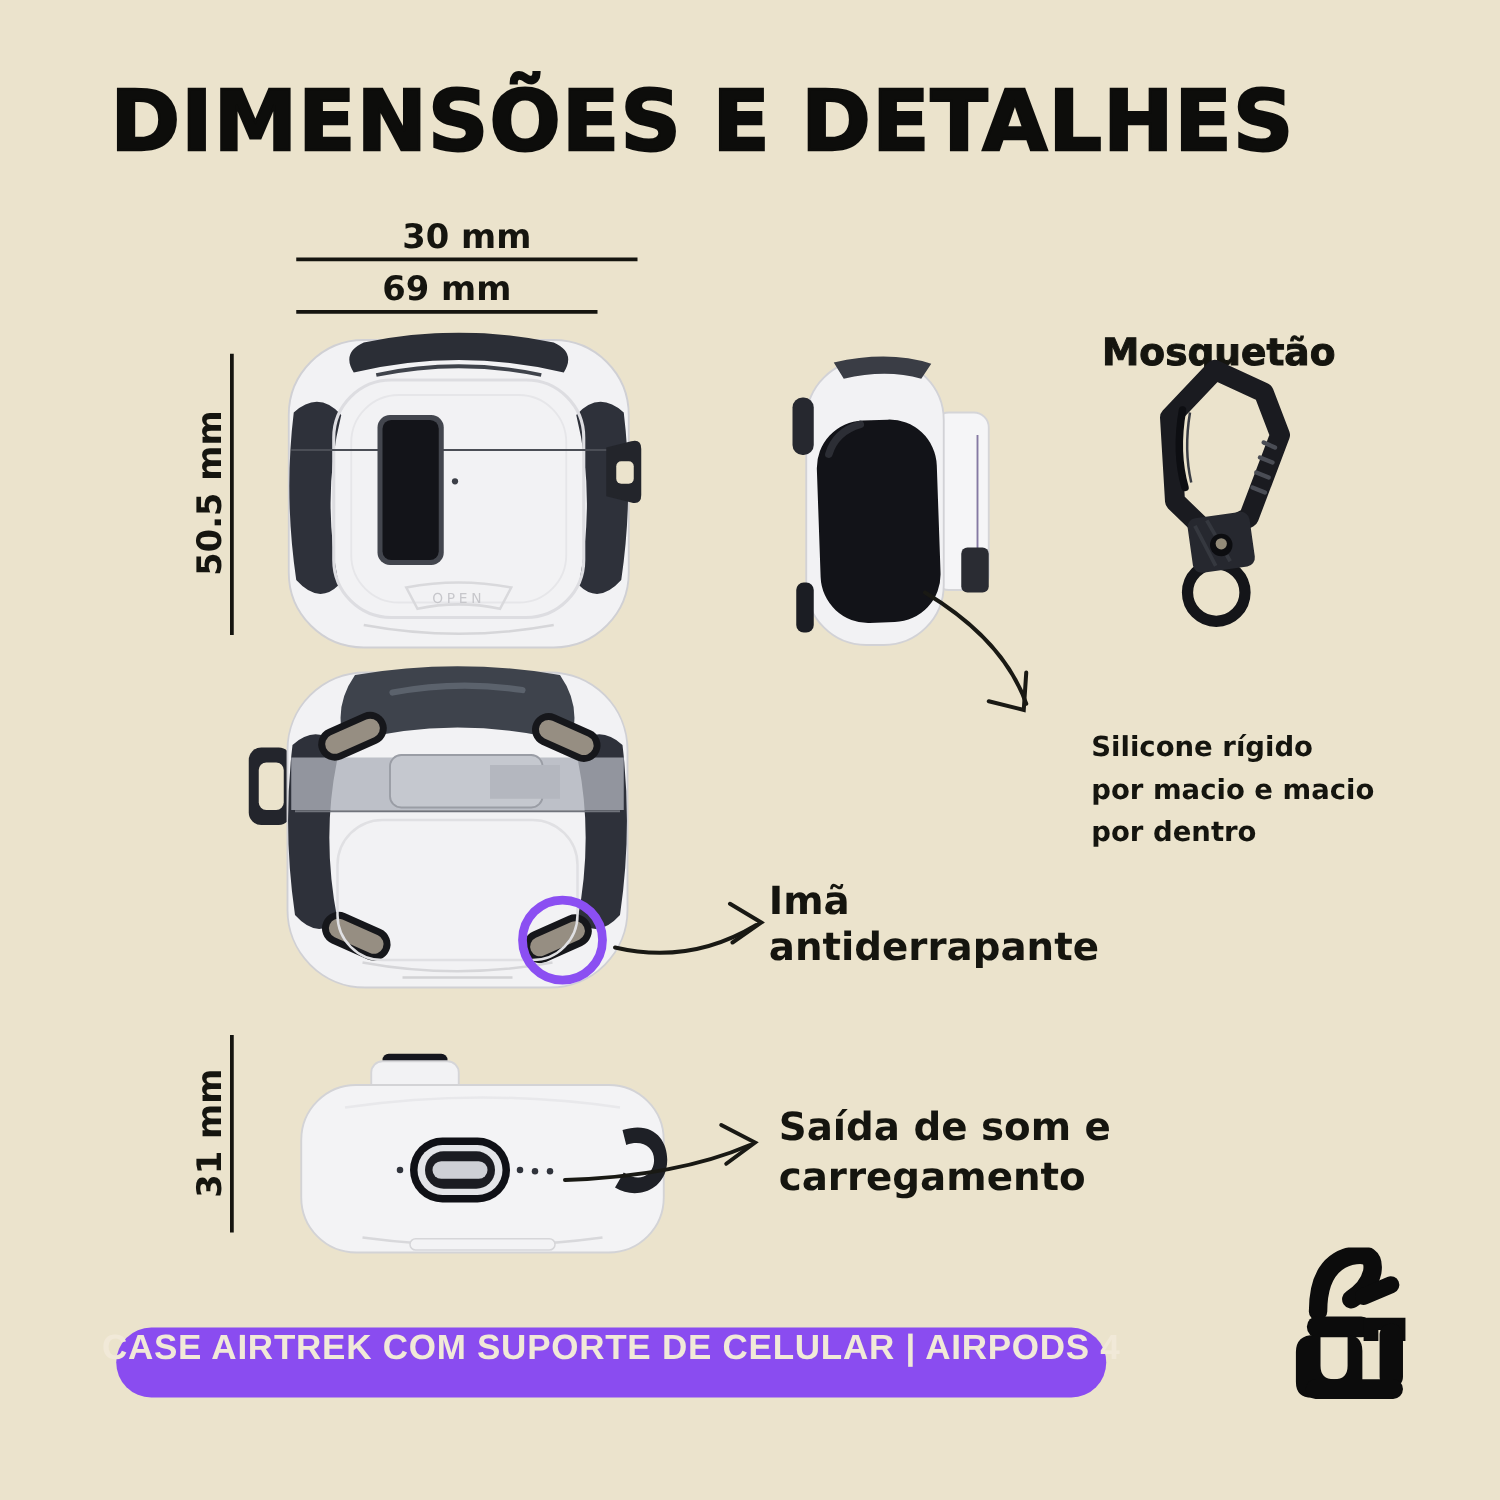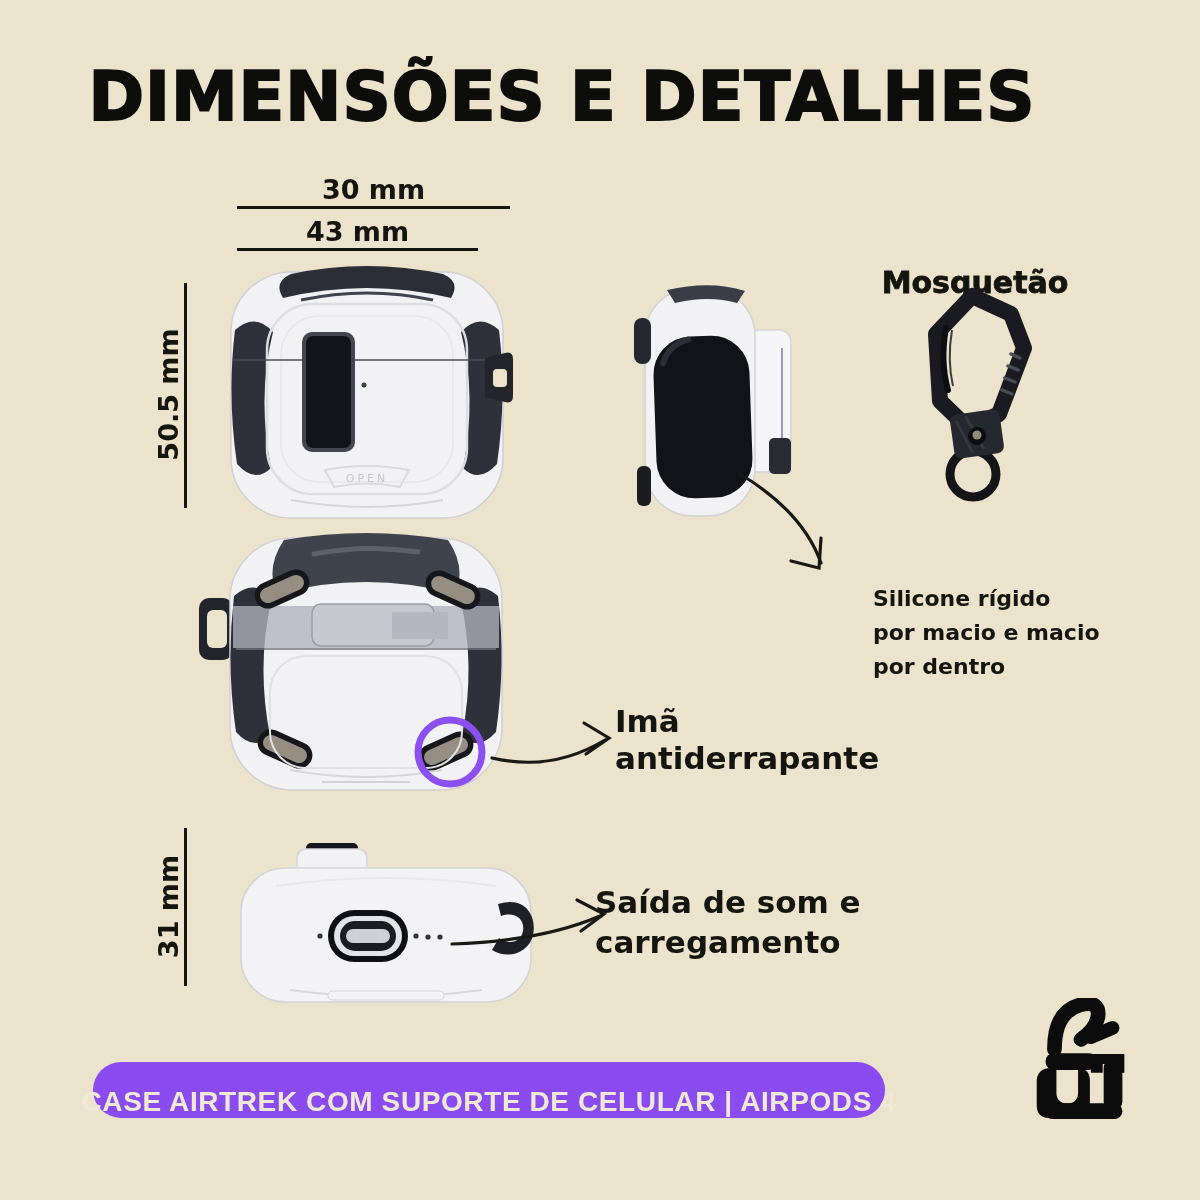--- a/index.html
+++ b/index.html
@@ -44,48 +44,48 @@
     text-align:center;white-space:nowrap;margin-top:28px;
   }
 
   .note{
     font-size:31px;font-weight:600;
     color:#15150f;
   }
   .note span{display:block;}
   #note-silicone{left:826px;top:582px;line-height:34px;font-size:22px;margin-left:47px;}
   #note-magnet{left:615px;top:703px;line-height:37px;}
-  #note-charging{left:595px;top:882px;line-height:40px;}
+  #note-charging{left:623px;top:882px;line-height:40px;}
 
   .banner{
     left:93px;top:1062px;width:792px;height:56px;
     background:#8a4cf0;
     border-radius:28px;
-    display:flex;align-items:flex-end;justify-content:center;
+    display:flex;align-items:flex-start;justify-content:center;
     font-family:"Liberation Sans",sans-serif;
     font-size:28px;font-weight:700;
     letter-spacing:0.6px;
     color:#f1e9d8;
     white-space:nowrap;
   }
 
   svg{display:block;}
   .overlay{left:0;top:0;pointer-events:none;}
 </style>
 </head>
 <body>
 
 <div class="poster">
 
   <div class="abs title">DIMENSÕES E DETALHES</div>
 
   <div class="abs dim-label-h" style="left:237px;top:174px;width:273px;">30 mm</div>
   <div class="abs dim-line-h" style="left:237px;top:206px;width:273px;"></div>
 
-  <div class="abs dim-label-h" style="left:237px;top:216px;width:241px;">43 mm</div>
+  <div class="abs dim-label-h" style="left:237px;top:216px;width:241px;">69 mm</div>
   <div class="abs dim-line-h" style="left:237px;top:248px;width:241px;"></div>
 
   <div class="abs dim-line-v" style="left:184px;top:283px;height:225px;"></div>
   <div class="abs dim-label-v" style="left:102px;top:379px;">50.5 mm</div>
 
   <div class="abs dim-line-v" style="left:184px;top:828px;height:158px;"></div>
   <div class="abs dim-label-v" style="left:117px;top:891px;">31 mm</div>
 
   <svg class="abs" style="left:227px;top:266px;" width="300" height="258" viewBox="0 0 300 258">
     <rect x="4" y="6" width="272" height="246" rx="60" fill="#f2f2f4" stroke="#d0d0d4" stroke-width="1.5"></rect>

